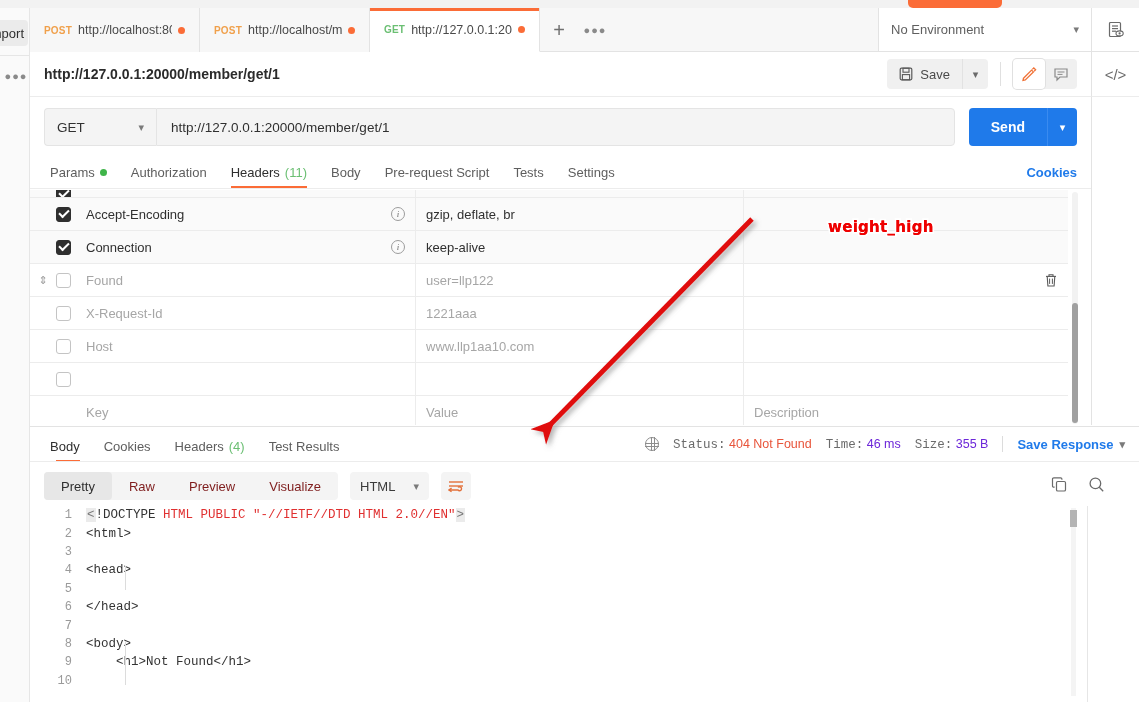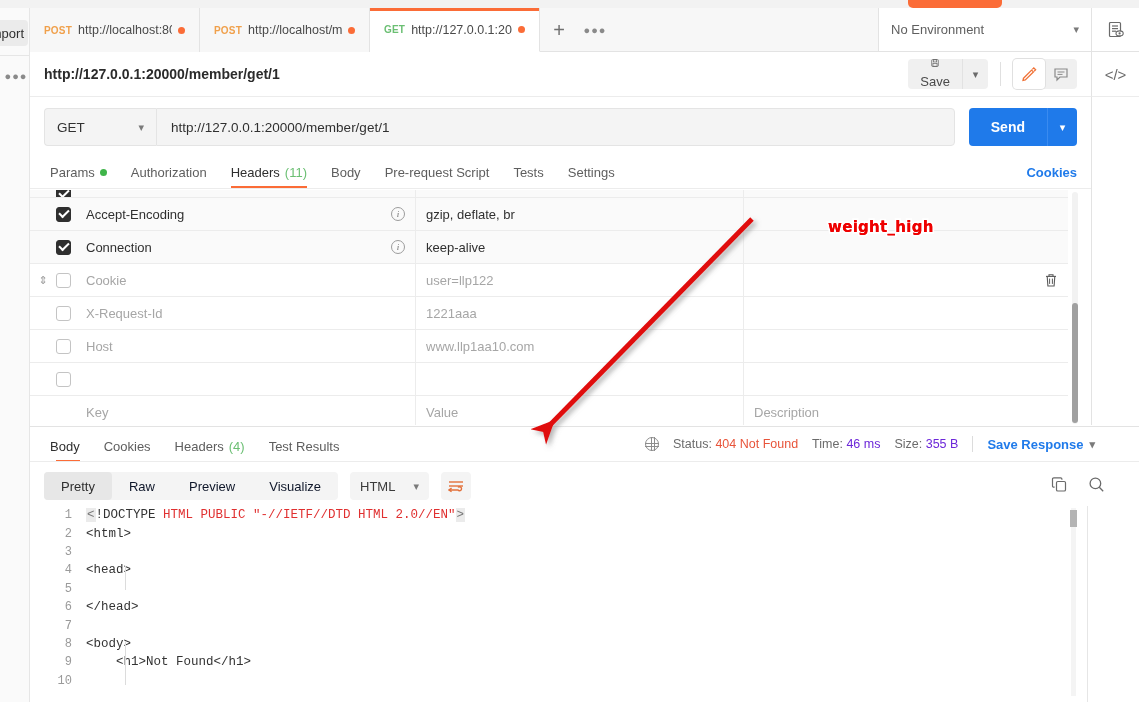--- a/index.html
+++ b/index.html
@@ -114,21 +114,20 @@
   }
   .req-title {
     font-size: 14px; font-weight: bold; color: #2b2b2b; flex: 1;
   }
   .save-group { display: flex; align-items: center; }
   .save-btn {
     display: flex; align-items: center; gap: 7px;
     height: 30px; padding: 0 12px; background: #f0f0f0;
     border-radius: 4px 0 0 4px; color: #4a4a4a; font-size: 13px;
     cursor: pointer;
-    flex-direction: column;
   }
   .save-caret {
     display: flex; align-items: center; justify-content: center;
     width: 26px; height: 30px; background: #f0f0f0;
     border-left: 1px solid #e2e2e2; border-radius: 0 4px 4px 0;
     color: #6a6a6a; font-size: 11px; cursor: pointer;
   }
   .vdiv { width: 1px; height: 24px; background: #e0e0e0; margin: 0 12px; }
   .seg-group {
     display: flex; align-items: center; background: #f0f0f0; border-radius: 4px;
@@ -295,41 +294,41 @@
   }
   .globe::before {
     content: ""; position: absolute; left: 5px; top: -1px; width: 2px;
     height: 14px; border-left: 1px solid #8d8d8d; border-right: 1px solid #8d8d8d;
   }
   .globe::after {
     content: ""; position: absolute; left: -1px; top: 5px; width: 14px;
     height: 2px; border-top: 1px solid #8d8d8d; border-bottom: 1px solid #8d8d8d;
   }
   .meta-item { color: #6b6b6b; }
-  .meta-item b { font-weight: normal; }
+  .meta-item b { font-weight: normal; font-family: Liberation Mono, monospace; }
   .meta-val.err { color: #e8543a; }
   .meta-val.ok { color: #6d28d9; }
   .meta-div { width: 1px; height: 16px; background: #dcdcdc; }
   .save-resp {
     color: #1f7aea; font-weight: bold; font-size: 13px; cursor: pointer;
     display: flex; align-items: center; gap: 6px;
   }
 
   
   .resp-toolbar {
     position: absolute; left: 30px; top: 468px; width: 1109px; height: 36px;
     display: flex; align-items: center; padding: 0 14px; gap: 8px;
   }
   .pills {
     display: flex; align-items: center; background: #f4f4f4; border-radius: 4px;
     height: 28px;
   }
   .pill {
     height: 28px; padding: 0 17px; display: flex; align-items: center;
-    font-size: 13px; color: #0f172a; border-radius: 4px; cursor: pointer;
+    font-size: 13px; color: #7f1d1d; border-radius: 4px; cursor: pointer;
   }
   .pill.active { background: #e7e7e7; color: #2f2f2f; }
   .fmt-select {
     display: flex; align-items: center; gap: 18px; height: 28px;
     padding: 0 10px; background: #f4f4f4; border-radius: 4px;
     font-size: 13px; color: #3b3b3b; margin-left: 4px; cursor: pointer; justify-content: space-between;
   }
   .wrap-btn {
     width: 30px; height: 28px; background: #f4f4f4; border-radius: 4px;
     display: flex; align-items: center; justify-content: center;
@@ -575,21 +574,21 @@
         <span class="dtext"></span>
       </div>
     </div>
 
     <div class="hrow">
       <div class="c-drag">⇕</div>
       <div class="c-chk">
         <div class="cbox"></div>
       </div>
       <div class="c-key ph">
-        <span class="ktext">Cookie</span>
+        <span class="ktext">Found</span>
       </div>
       <div class="c-val ph">
         <span class="vtext">user=llp122</span>
       </div>
       <div class="c-desc ph">
         <span class="dtext"></span>
       </div>
       <div class="c-trash">
         <svg width="14" height="15" viewBox="0 0 14 15">
           <path d="M2 3.4 H12" stroke="#5a5a5a" stroke-width="1.1"></path>

